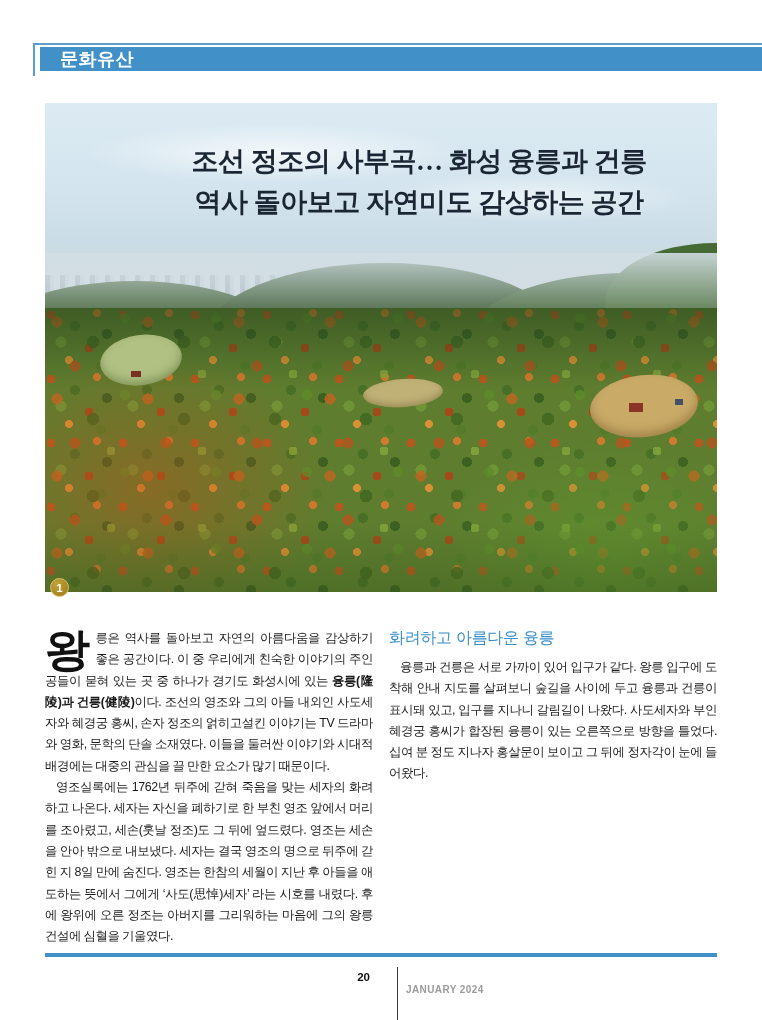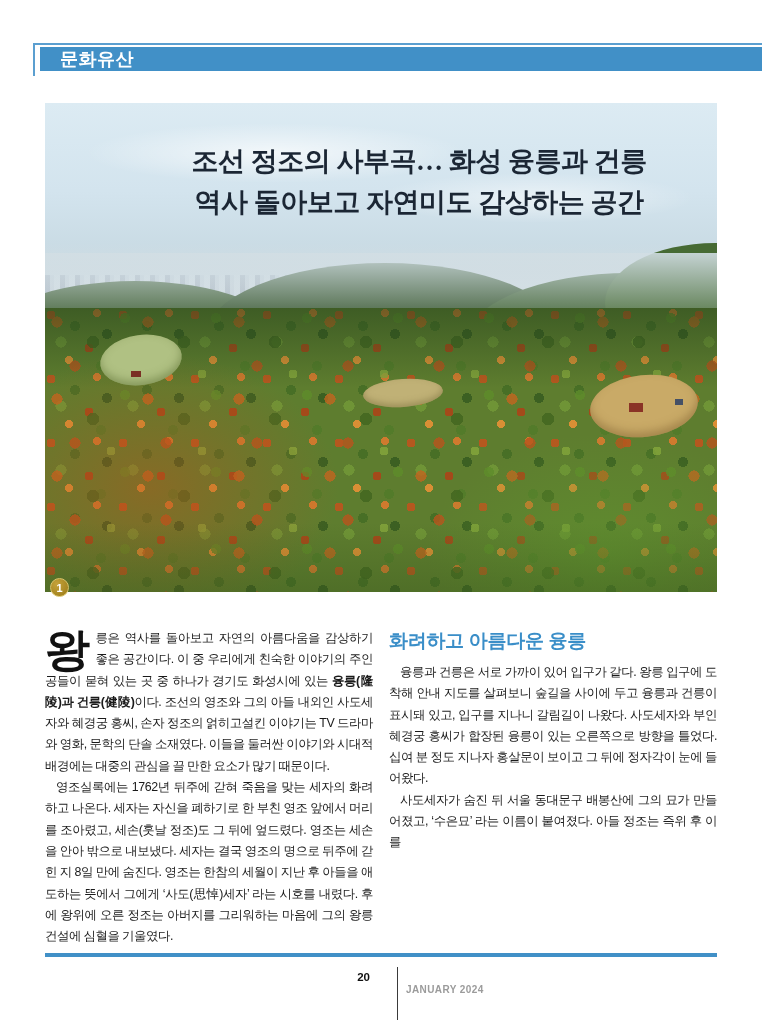--- a/index.html
+++ b/index.html
@@ -81,21 +81,21 @@
     color:#fff;font-size:11px;font-weight:bold;text-align:center;line-height:19px;box-sizing:border-box;}
 
   
   .col{position:absolute;top:628px;width:328px;color:#1a1a1a;}
   .col-left{left:45px;}
   .col-right{left:389px;}
   .col p{margin:0;font-size:12.4px;line-height:21.3px;text-align:justify;letter-spacing:-0.4px;word-spacing:-0.5px;}
   .col p.indent{text-indent:11px;}
   .dropcap{float:left;font-size:45px;line-height:38px;font-weight:bold;color:#111;margin:3px 6px 0 0;}
   .bold{font-weight:bold;}
-  .sec-heading{margin:0 0 8px 0;font-size:19px;font-weight:bold;color:#3a8ec8;letter-spacing:-0.3px;}
+  .sec-heading{margin:0 0 8px 0;font-size:16px;font-weight:normal;color:#3a8ec8;letter-spacing:-0.3px;}
 
   
   .foot-bar{position:absolute;left:45px;top:953px;width:672px;height:4px;background:#4190c7;}
   .foot-num{position:absolute;left:312px;top:971px;width:58px;text-align:right;font-size:11.5px;font-weight:bold;color:#111;}
   .foot-div{position:absolute;left:397px;top:967px;width:1px;height:53px;background:#3a3a3a;}
   .foot-issue{position:absolute;left:406px;top:972px;font-size:10px;font-weight:bold;color:#9b9b9b;letter-spacing:0.4px;margin-top:12px;}
 </style>
 </head>
 <body>
 
@@ -141,21 +141,20 @@
   </div>
 
   <div class="col col-left">
     <p><span class="dropcap">왕</span><span>릉은 역사를 돌아보고 자연의 아름다움을 감상하기 좋은 공간이다. 이 중 우리에게 친숙한 이야기의 주인공들이 묻혀 있는 곳 중 하나가 경기도 화성시에 있는 </span><span class="bold">융릉(隆陵)과 건릉(健陵)</span><span>이다. 조선의 영조와 그의 아들 내외인 사도세자와 혜경궁 홍씨, 손자 정조의 얽히고설킨 이야기는 TV 드라마와 영화, 문학의 단솔 소재였다. 이들을 둘러싼 이야기와 시대적 배경에는 대중의 관심을 끌 만한 요소가 많기 때문이다.</span></p>
     <p class="indent">영조실록에는 1762년 뒤주에 갇혀 죽음을 맞는 세자의 화려하고 나온다. 세자는 자신을 폐하기로 한 부친 영조 앞에서 머리를 조아렸고, 세손(훗날 정조)도 그 뒤에 엎드렸다. 영조는 세손을 안아 밖으로 내보냈다. 세자는 결국 영조의 명으로 뒤주에 갇힌 지 8일 만에 숨진다. 영조는 한참의 세월이 지난 후 아들을 애도하는 뜻에서 그에게 ‘사도(思悼)세자’ 라는 시호를 내렸다. 후에 왕위에 오른 정조는 아버지를 그리워하는 마음에 그의 왕릉 건설에 심혈을 기울였다.</p>
   </div>
 
   <div class="col col-right">
     <h3 class="sec-heading">화려하고 아름다운 융릉</h3>
     <p class="indent">융릉과 건릉은 서로 가까이 있어 입구가 같다. 왕릉 입구에 도착해 안내 지도를 살펴보니 숲길을 사이에 두고 융릉과 건릉이 표시돼 있고, 입구를 지나니 갈림길이 나왔다. 사도세자와 부인 혜경궁 홍씨가 합장된 융릉이 있는 오른쪽으로 방향을 틀었다. 십여 분 정도 지나자 홍살문이 보이고 그 뒤에 정자각이 눈에 들어왔다.</p>
-    <p class="indent">사도세자가 숨진 뒤 서울 동대문구 배봉산에 그의 묘가 만들어졌고, ‘수은묘’ 라는 이름이 붙여졌다. 아들 정조는 즉위 후 이를</p>
   </div>
 
   <div class="foot-bar"></div>
   <div class="foot-num">20</div>
   <div class="foot-div"></div>
   <div class="foot-issue">JANUARY 2024</div>
 
 </div>
 
 </body></html>

